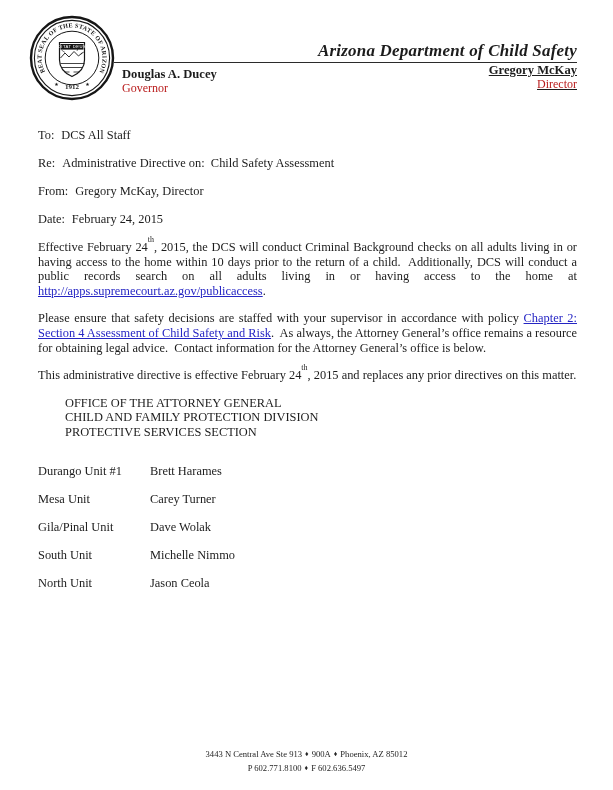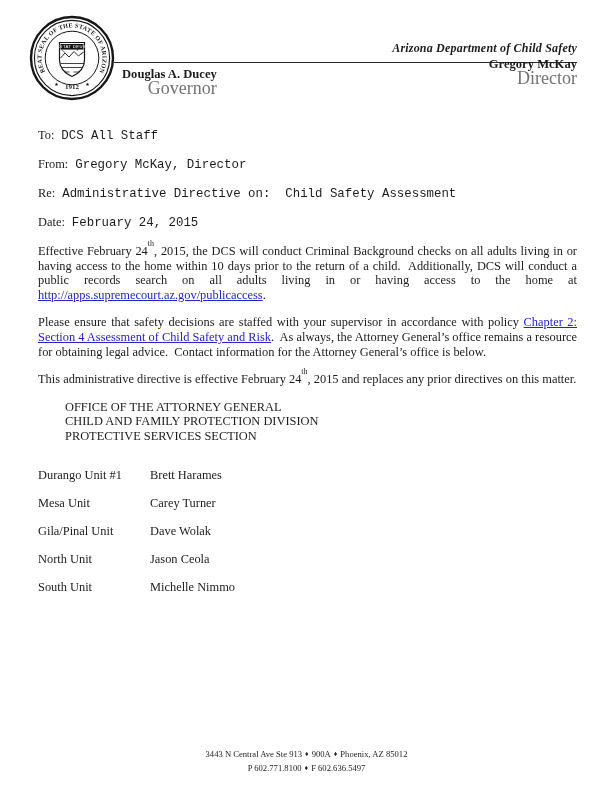--- a/index.html
+++ b/index.html
@@ -12,35 +12,35 @@
     background: #ffffff;
     font-family: "Liberation Serif", "DejaVu Serif", serif;
     font-size: 12.4px;
     color: #1c1c1c;
     overflow: hidden;
   }
   
   .seal-wrap { position: absolute; left: 29px; top: 15px; width: 86px; height: 86px; }
   .agency-title {
     position: absolute; top: 41px; right: 36px;
-    font-size: 12px; font-weight: 700; font-style: italic;
+    font-size: 17px; font-weight: 700; font-style: italic;
     letter-spacing: 0.2px; white-space: nowrap;
   }
   .header-rule {
     position: absolute; top: 62px; left: 114px; width: 463px;
     border-top: 1.4px solid #2b2b2b; height: 0;
   }
   .gov-block  { position: absolute; top: 67px; left: 122px; line-height: 14px; }
-  .dir-block  { position: absolute; top: 57px; right: 36px; text-align: right; line-height: 14px; }
+  .dir-block  { position: absolute; top: 63px; right: 36px; text-align: right; line-height: 14px; text-decoration: underline; }
   .person-name  { font-weight: 700; font-size: 12.6px; }
-  .person-title { font-size: 18px; color: #737373; text-align: right; }
+  .person-title { font-size: 12px; color: #b91c1c; }
   
   .content { position: absolute; left: 38px; top: 128px; width: 539px; }
   .memo-line { line-height: 15px; margin-bottom: 13px; }
-  .memo-val  { margin-left: 7px; font-family: Liberation Mono, monospace; }
+  .memo-val  { margin-left: 7px; }
   .para { text-align: justify; line-height: 14.6px; margin-bottom: 13px; }
   sup.ord { font-size: 8px; line-height: 0; position: relative; top: -4px; }
   a.doc-link { cursor: pointer; }
   .ag-block { line-height: 14.6px; margin-bottom: 24px; margin-left: 27px; }
   .unit-row { display: flex; line-height: 15px; margin-bottom: 13px; }
   .unit-name { flex: 0 0 112px; }
   
   .footer {
     position: absolute; left: 0; right: 0; top: 748px;
     text-align: center; font-size: 8.6px; line-height: 13px; color: #242424;
@@ -89,24 +89,24 @@
     <div class="person-name">Gregory McKay</div>
     <div class="person-title">Director</div>
   </div>
 
   <div class="content">
 
     <div class="memo-line">
       <span>To:</span><span class="memo-val">DCS All Staff</span>
     </div>
     <div class="memo-line">
-      <span>From:</span><span class="memo-val">Gregory McKay, Director</span>
+      <span>Re:</span><span class="memo-val">Administrative Directive on:&nbsp; Child Safety Assessment</span>
     </div>
     <div class="memo-line">
-      <span>Re:</span><span class="memo-val">Administrative Directive on:&nbsp; Child Safety Assessment</span>
+      <span>From:</span><span class="memo-val">Gregory McKay, Director</span>
     </div>
     <div class="memo-line">
       <span>Date:</span><span class="memo-val">February 24, 2015</span>
     </div>
 
     <p class="para"><span>Effective February 24</span><sup class="ord">th</sup><span>, 2015, the DCS will conduct Criminal Background checks on all adults living in or having access to the home within 10 days prior to the return of a child.&nbsp; Additionally, DCS will conduct a public records search on all adults living in or having access to the home at </span><a class="doc-link" href="#" style="color: rgb(37, 37, 196);">http://apps.supremecourt.az.gov/publicaccess</a><span>.</span></p>
 
 
     <p class="para"><span>Please ensure that safety decisions are staffed with your supervisor in accordance with policy </span><a class="doc-link" href="#" style="color: rgb(37, 37, 196);">Chapter 2: Section 4 Assessment of Child Safety and Risk</a><span>.&nbsp; As always, the Attorney General’s office remains a resource for obtaining legal advice.&nbsp; Contact information for the Attorney General’s office is below.</span></p>
 
@@ -125,26 +125,26 @@
       </div>
       <div class="unit-row">
         <span class="unit-name">Mesa Unit</span>
         <span>Carey Turner</span>
       </div>
       <div class="unit-row">
         <span class="unit-name">Gila/Pinal Unit</span>
         <span>Dave Wolak</span>
       </div>
       <div class="unit-row">
+        <span class="unit-name">South Unit</span>
+        <span>Michelle Nimmo</span>
+      </div>
+      <div class="unit-row">
         <span class="unit-name">North Unit</span>
         <span>Jason Ceola</span>
-      </div>
-      <div class="unit-row">
-        <span class="unit-name">South Unit</span>
-        <span>Michelle Nimmo</span>
       </div>
     </div>
 
   </div>
 
   <div class="footer">
     <div>
       <span>3443 N Central Ave Ste 913</span><span class="diamond">♦</span><span>900A</span><span class="diamond">♦</span><span>Phoenix, AZ 85012</span>
     </div>
     <div>

